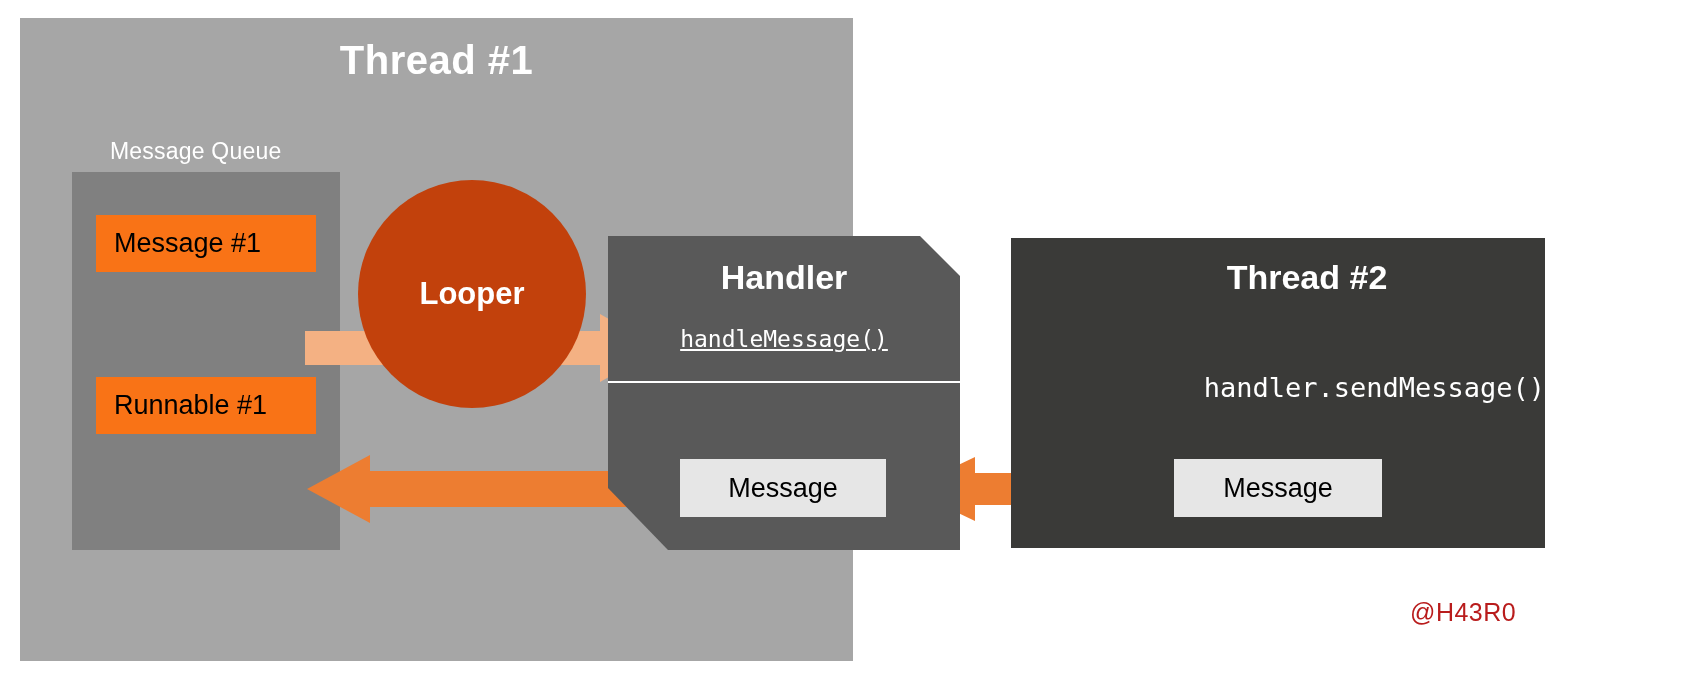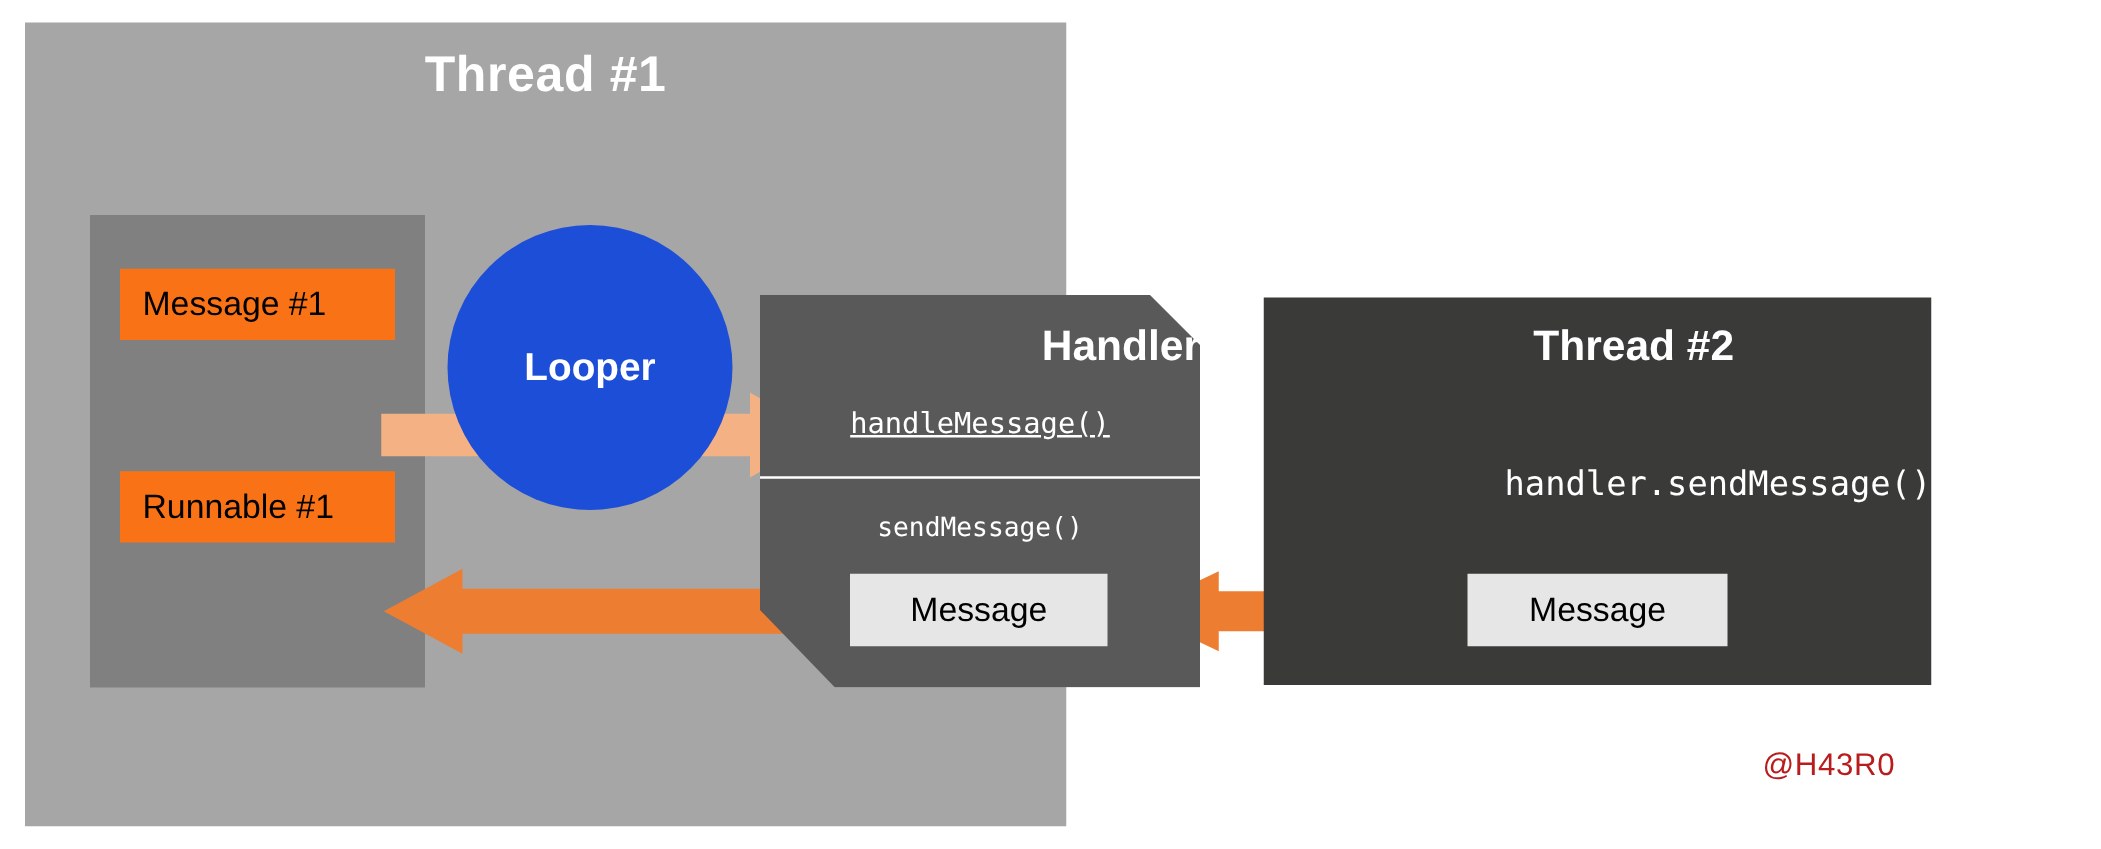--- a/index.html
+++ b/index.html
@@ -80,21 +80,21 @@
   #mq-item-3 { top: 459px; }
 
   
   #looper {
     position: absolute;
     left: 358px;
     top: 180px;
     width: 228px;
     height: 228px;
     border-radius: 50%;
-    background: #1d4ed8;
+    background: #c2410c;
     color: #ffffff;
     display: flex;
     align-items: center;
     justify-content: center;
     font-size: 31px;
     font-weight: bold;
     z-index: 6;
   }
 
   
@@ -106,21 +106,21 @@
     height: 314px;
     background: #595959;
     clip-path: polygon(0 0, 312px 0, 100% 40px, 100% 100%, 60px 100%, 0 252px);
     z-index: 4;
   }
   #handler-title {
     position: absolute;
     left: 608px;
     top: 258px;
     width: 352px;
-    text-align: right;
+    text-align: center;
     color: #ffffff;
     font-size: 34px;
     font-weight: bold;
     z-index: 7;
   }
   #handler-method-handle {
     position: absolute;
     left: 608px;
     top: 326px;
     width: 352px;
@@ -239,20 +239,21 @@
   }
 </style>
 </head>
 <body>
 
 <div id="canvas">
 
   <div id="thread1-panel"></div>
   <div id="thread1-title">Thread #1</div>
 
+  <div id="mq-label">Message Queue</div>
   <div id="mq-box"></div>
 
   <div class="mq-item" id="mq-item-0">Message #1</div>
   <div class="mq-item" id="mq-item-2">Runnable #1</div>
 
   <svg id="arrow-layer" viewBox="0 0 1681 679" width="1681" height="679" xmlns="http://www.w3.org/2000/svg">
 
     <g>
       <polygon class="arrow-light" points="305,331 600,331 600,314 660,348 600,382 600,365 305,365"></polygon>
     </g>
@@ -267,21 +268,20 @@
   </svg>
 
   <div id="looper">
     <span>Looper</span>
   </div>
 
   <div id="handler-box"></div>
   <div id="handler-title">Handler</div>
   <div id="handler-method-handle">handleMessage()</div>
   <div id="handler-divider"></div>
-  <div id="handler-method-send">sendMessage()</div>
   <div id="handler-message-chip">Message</div>
 
   <div id="thread2-box"></div>
   <div id="thread2-title">Thread #2</div>
   <div id="thread2-code">handler.sendMessage()</div>
   <div id="thread2-message-chip">Message</div>
 
   <div id="watermark">@H43R0</div>
 
 </div>

